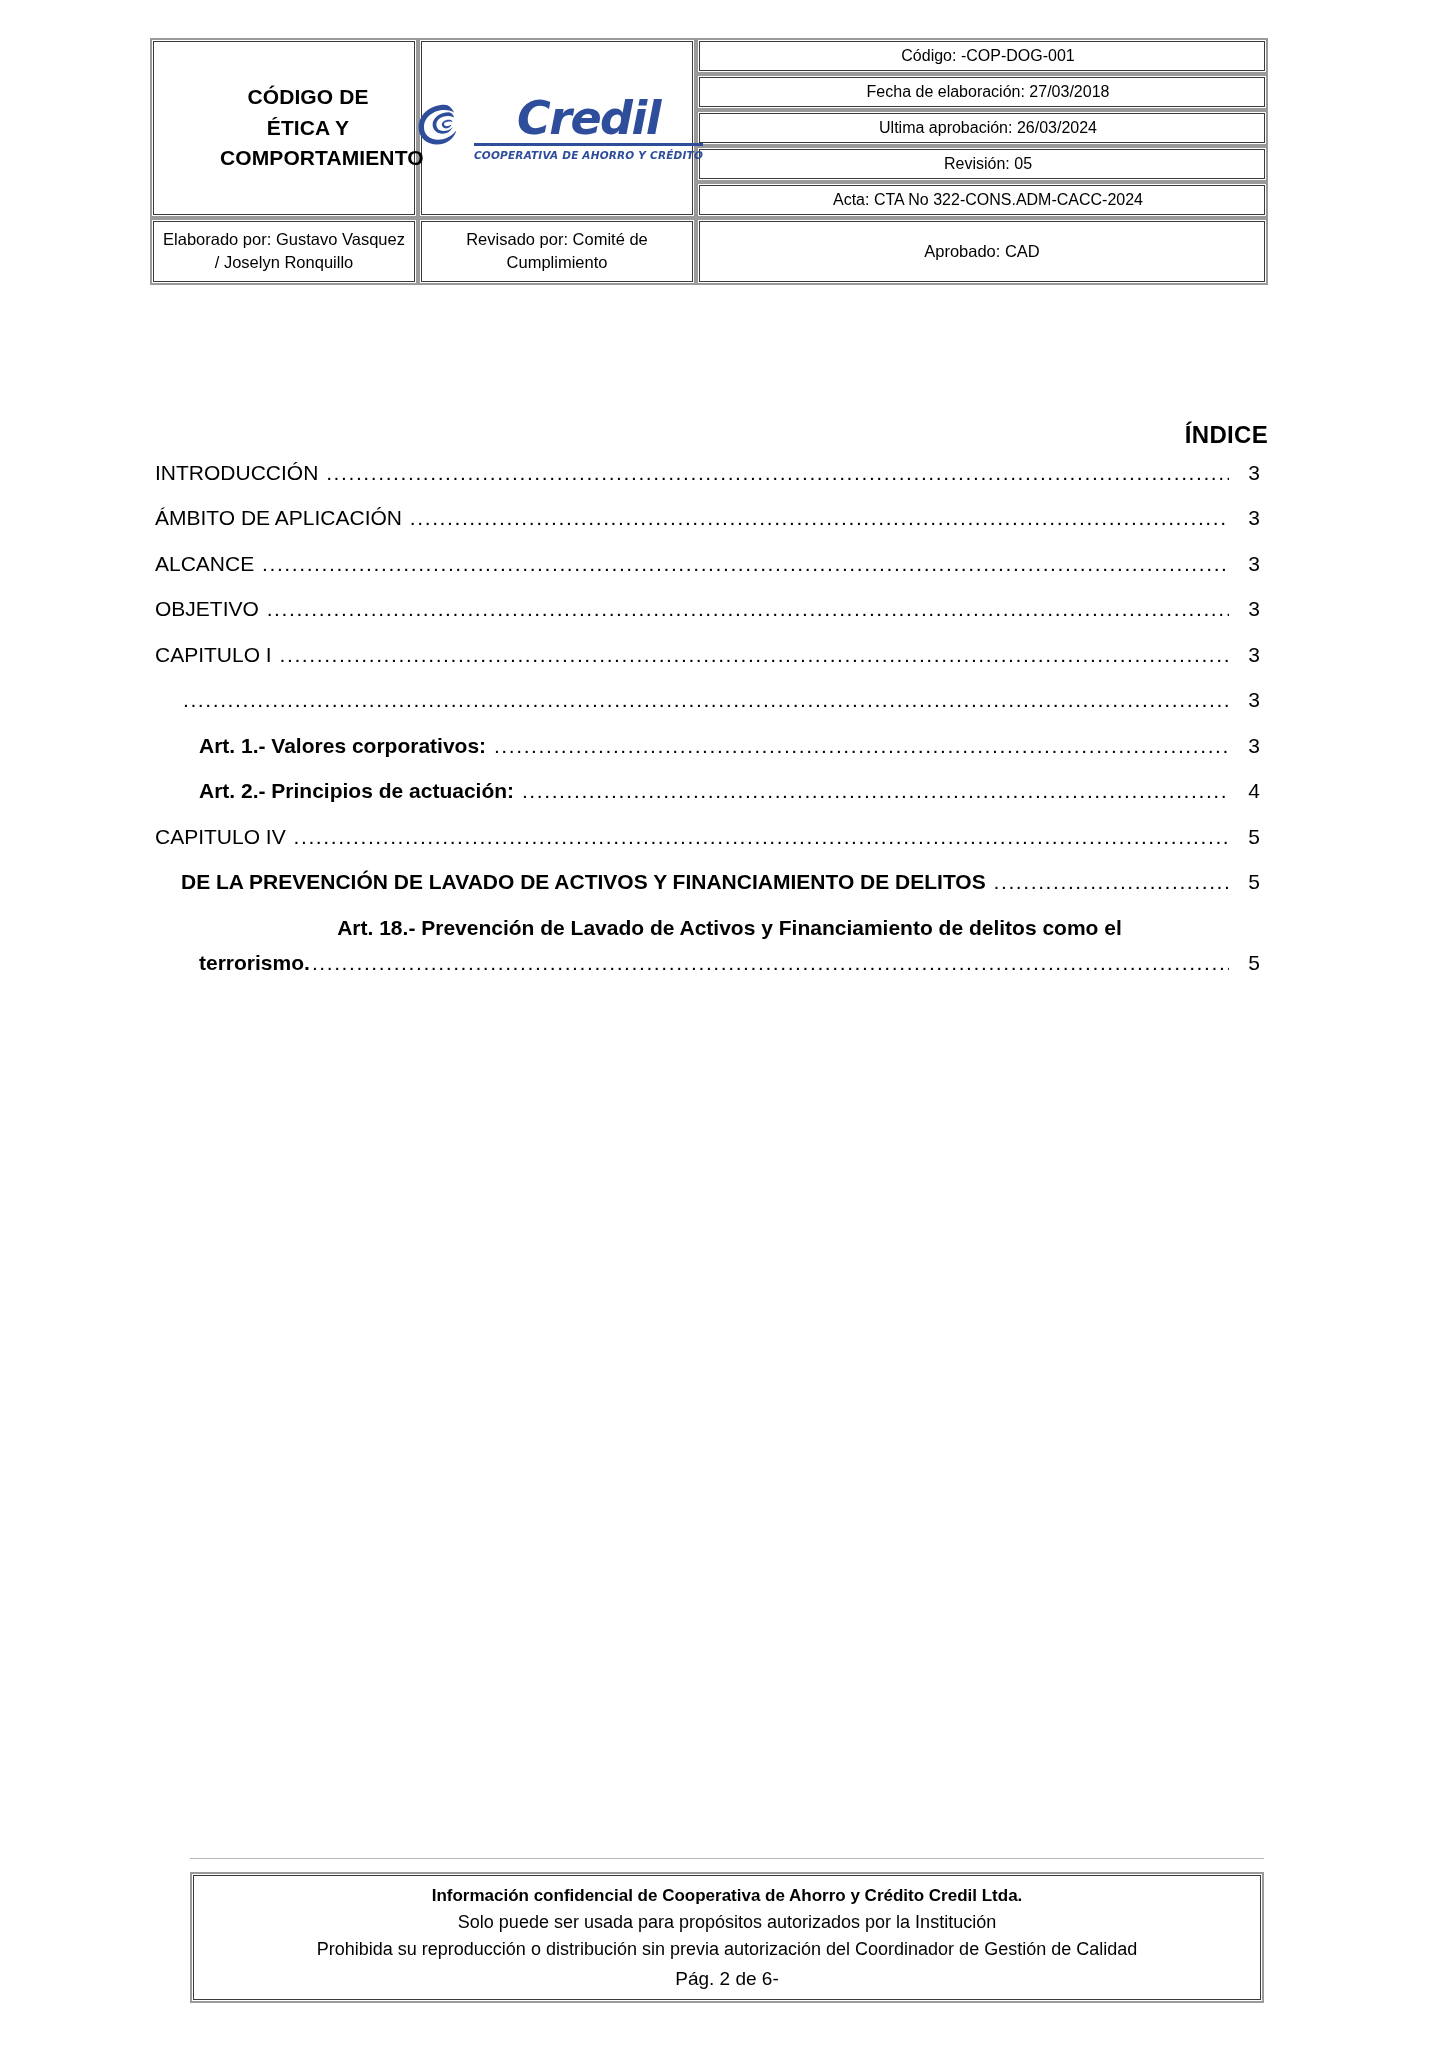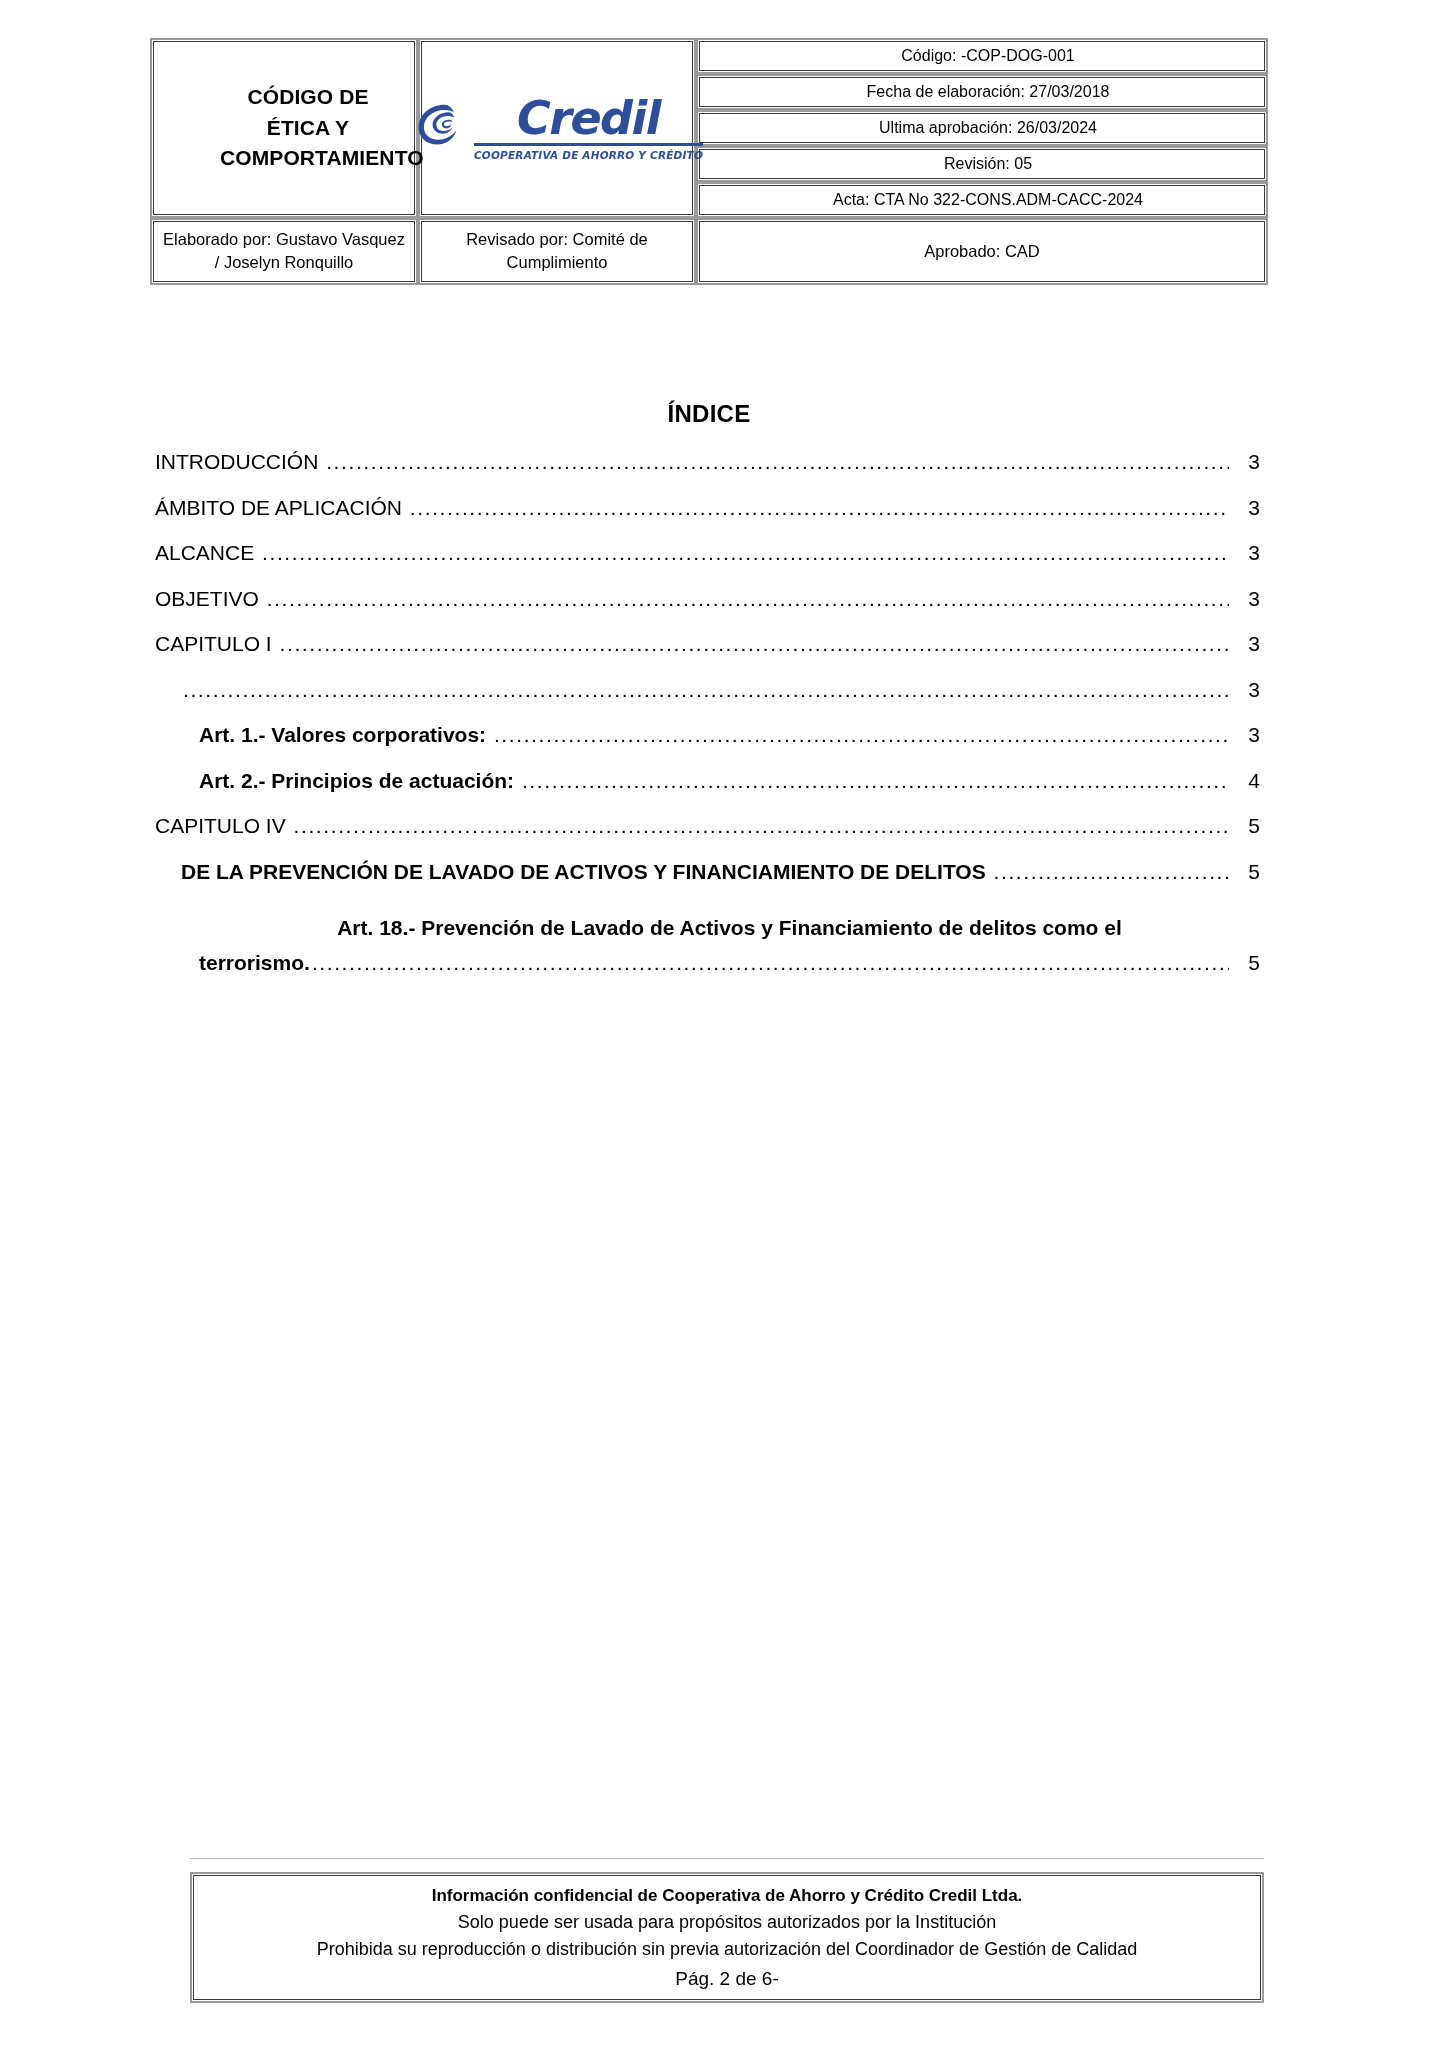--- a/index.html
+++ b/index.html
@@ -114,38 +114,38 @@
     color: #2E4D9B;
     letter-spacing: 0.2px;
     text-align: center;
     white-space: nowrap;
   }
 
   
   .index-title {
     position: absolute;
     left: 150px;
-    top: 400px;
+    top: 421px;
     width: 1118px;
-    text-align: center;
+    text-align: right;
     font-size: 24px;
     font-weight: bold;
     letter-spacing: 0.3px;
   }
 
   
   .toc {
     position: absolute;
     left: 155px;
     top: 450px;
     width: 1105px;
   }
   .toc-entry {
     display: flex;
-    align-items: flex-start;
+    align-items: center;
     width: 100%;
     margin-bottom: 0px;
     height: 45.5px;
     box-sizing: border-box;
   }
   .toc-label {
     flex: 0 0 auto;
     white-space: pre;
     font-size: 21px;
   }

